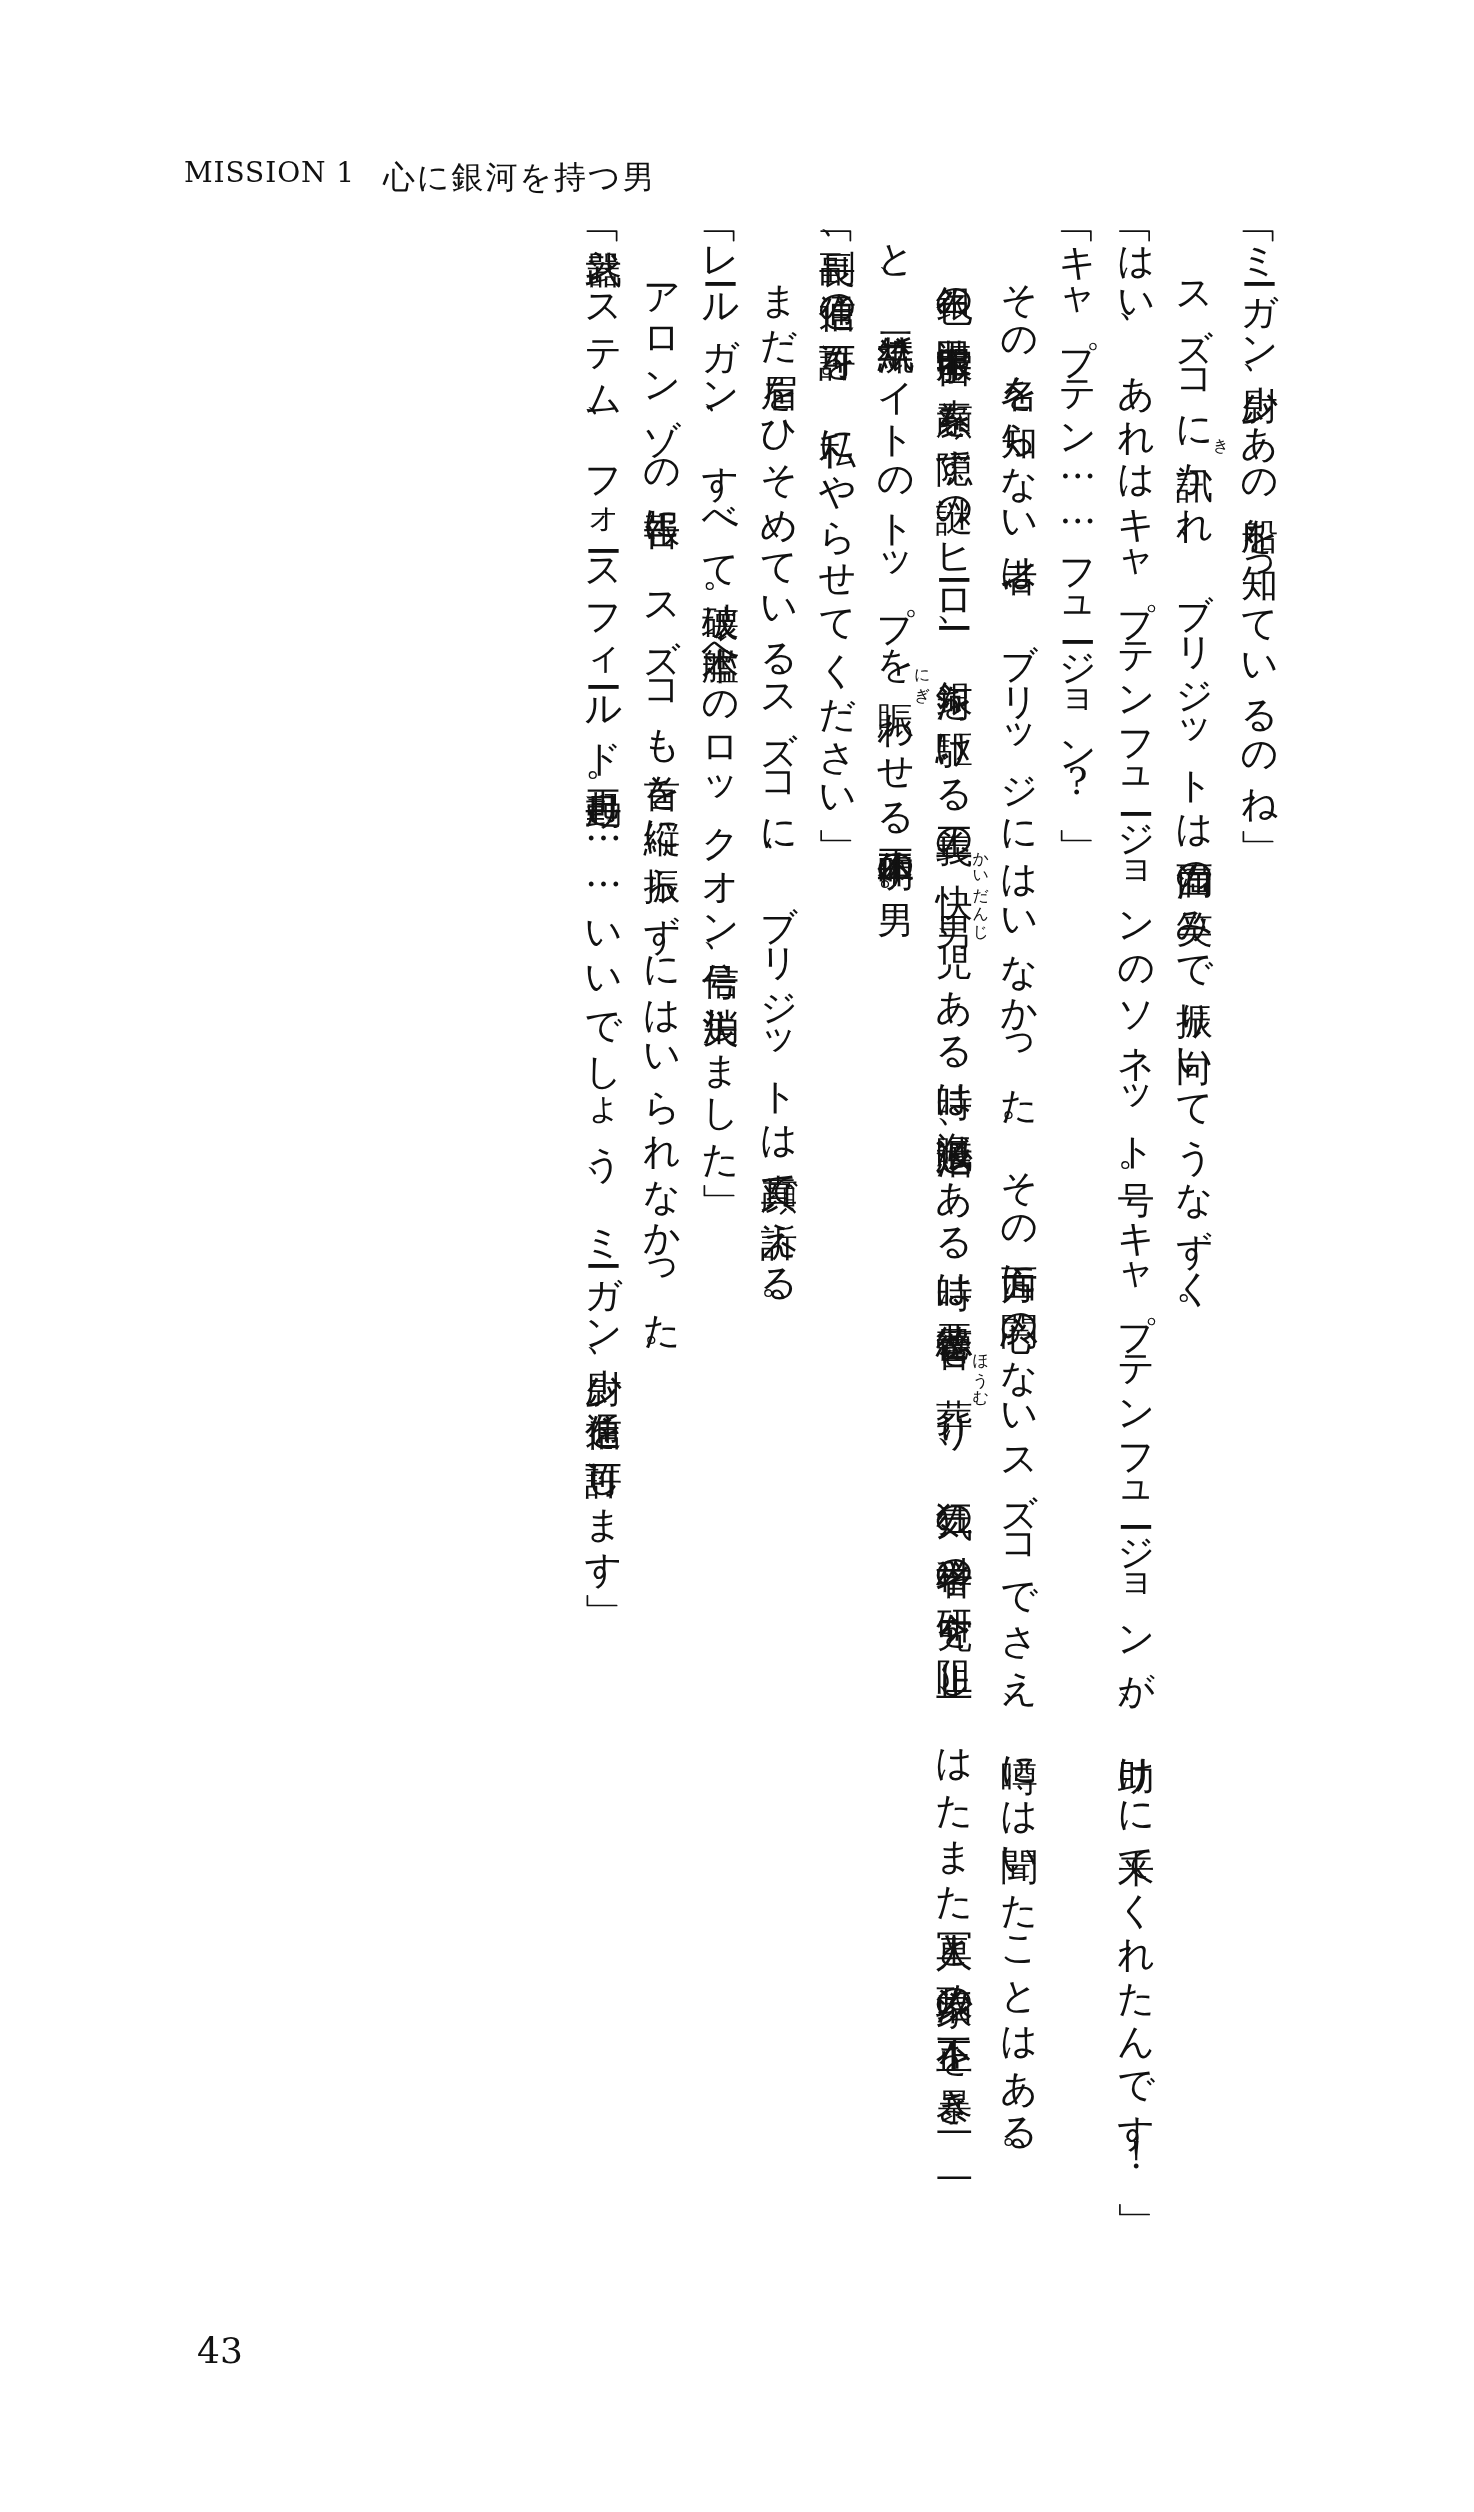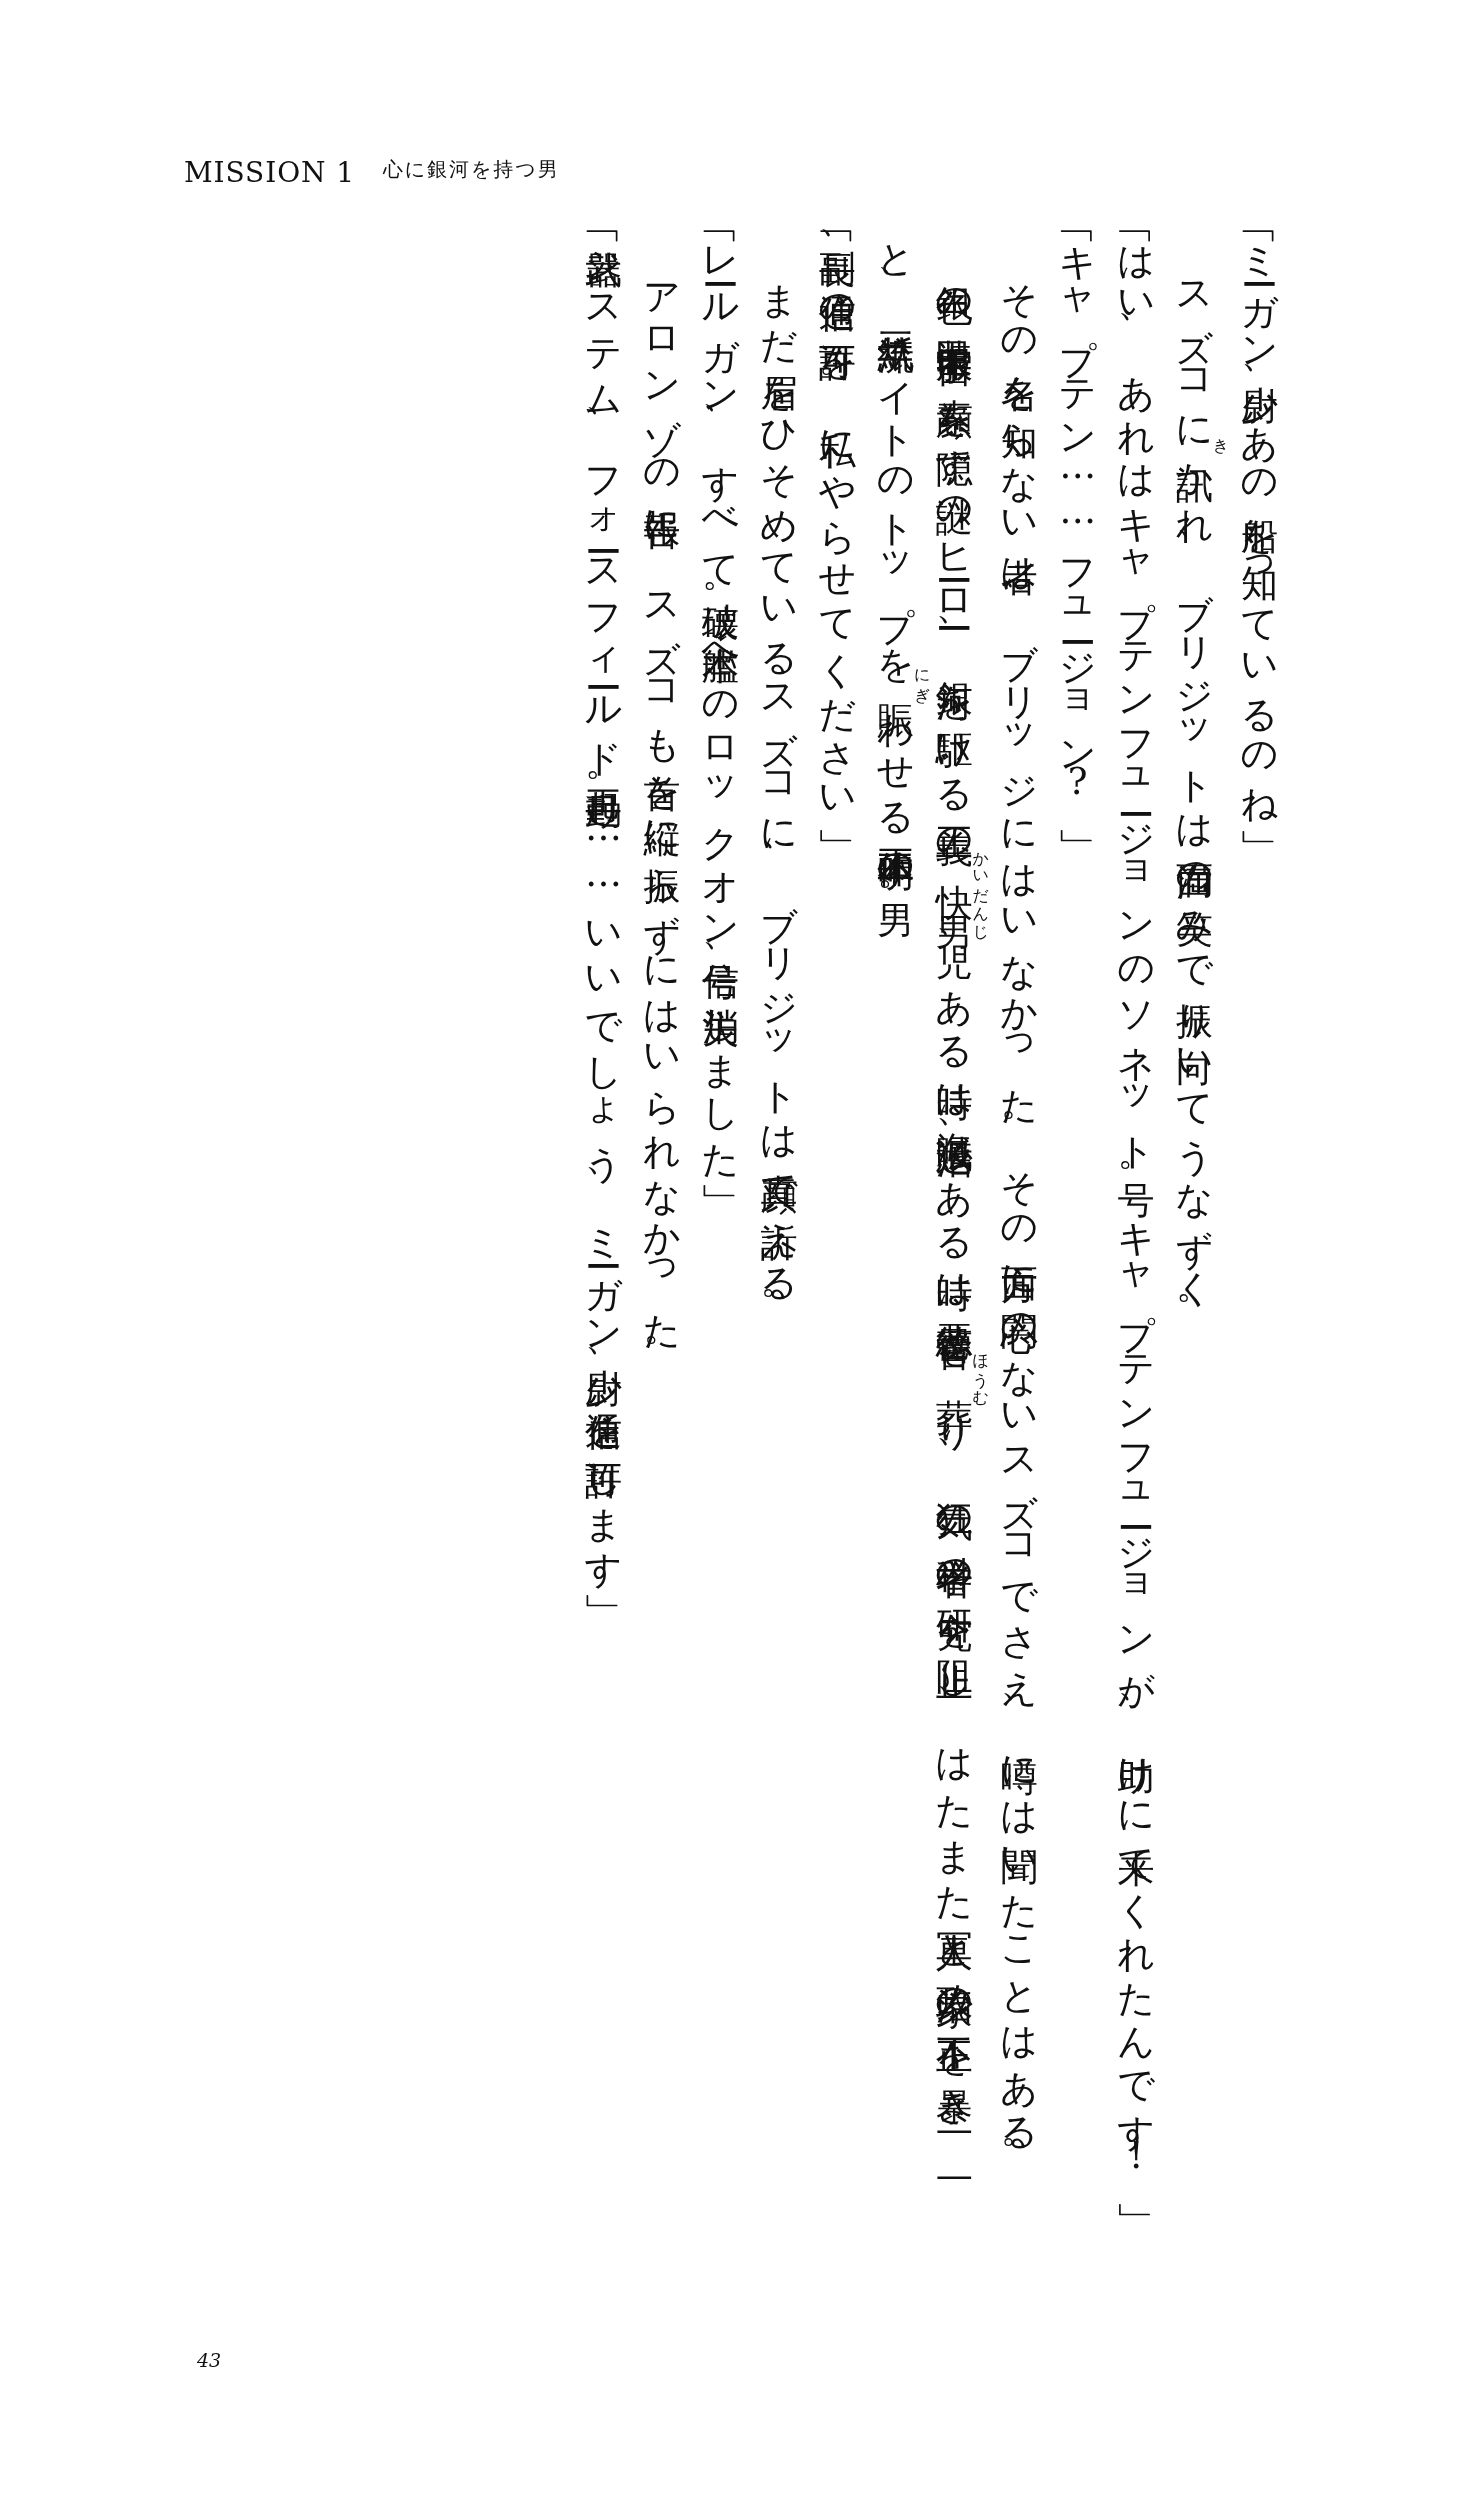--- a/index.html
+++ b/index.html
@@ -31,21 +31,21 @@
     gap: 28px;
     white-space: nowrap;
   }
   .header .mission {
     font-family: "DejaVu Serif", "Liberation Serif", serif;
     font-size: 28px;
     letter-spacing: 0.9px;
   }
   .header .chapter-title {
     font-family: Liberation Sans, sans-serif;
-    font-size: 20px;
+    font-size: 32px;
     letter-spacing: 1.9px;
   }
 
   
   .body-block {
     position: absolute;
     top: 219px;
     right: 186px;
     width: 1089px;
     height: 1980px;
@@ -74,22 +74,21 @@
     letter-spacing: 0px;
     line-height: 1;
   }
 
   
   .folio {
     position: absolute;
     left: 197px;
     bottom: 141px;
     font-family: "DejaVu Serif", "Liberation Serif", serif;
-    font-style: italic;
-    font-size: 19px;
+    font-size: 36px;
   }
 </style>
 </head>
 <body>
 
 <div class="page">
 
   <div class="header">
     <span class="mission">MISSION 1</span>
     <span class="chapter-title">心に銀河を持つ男</span>

